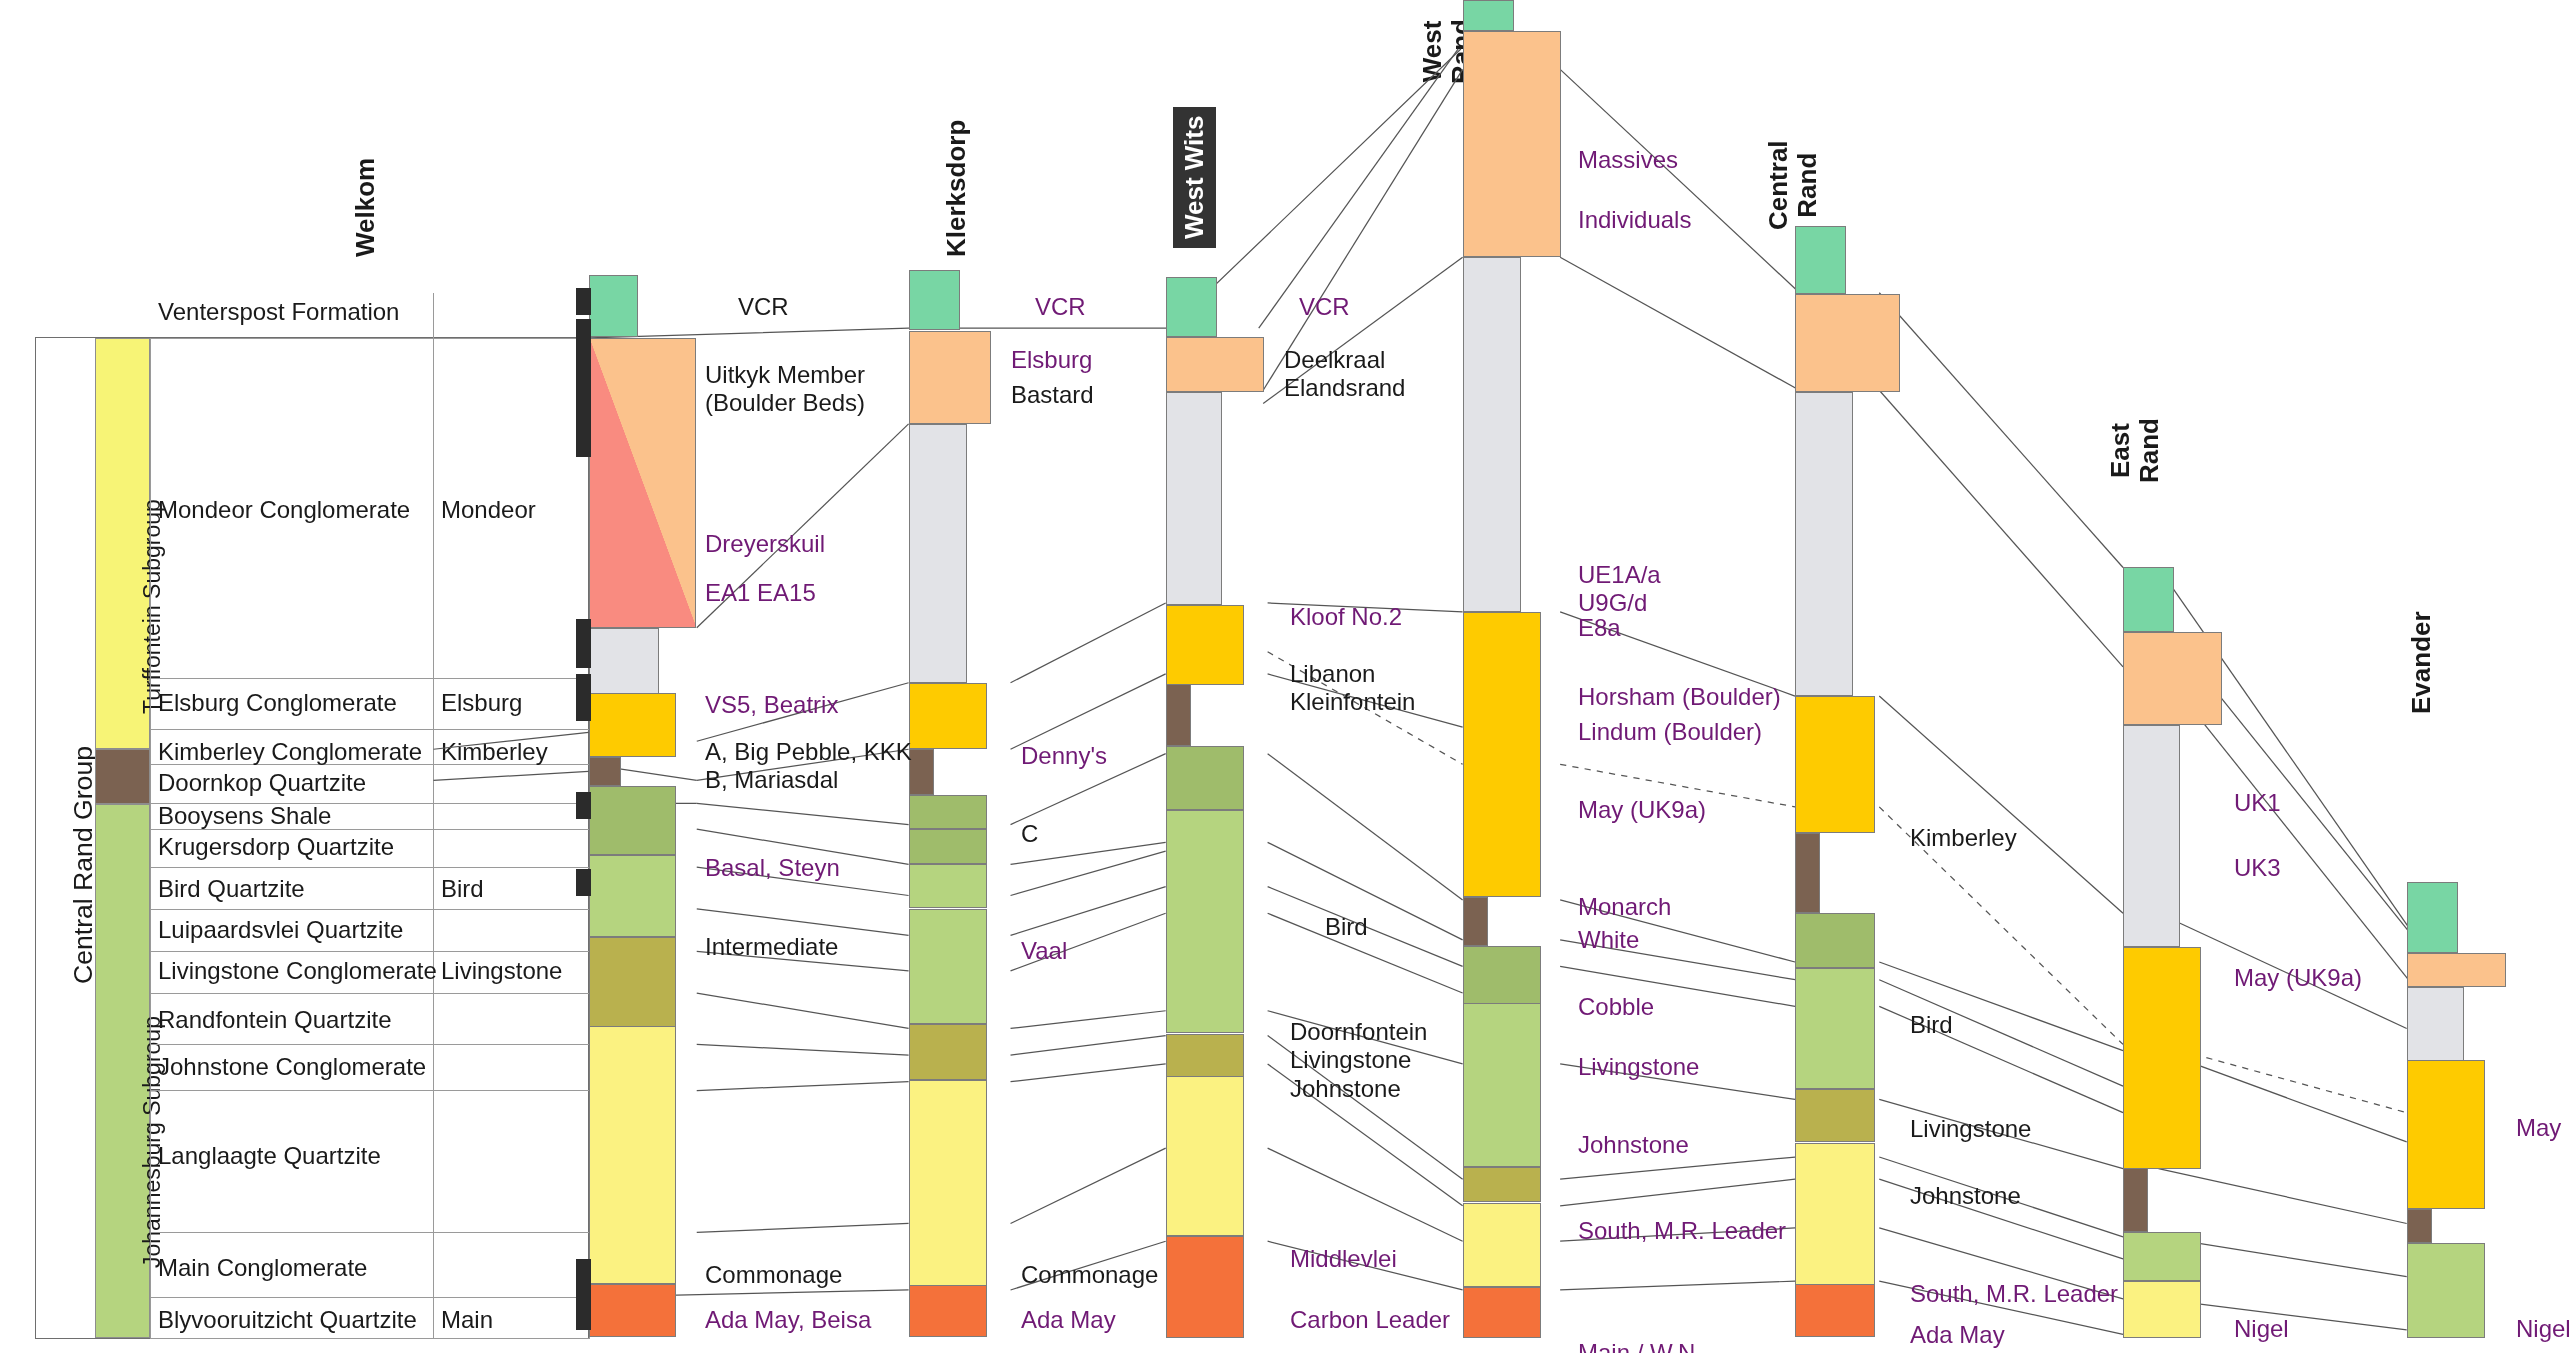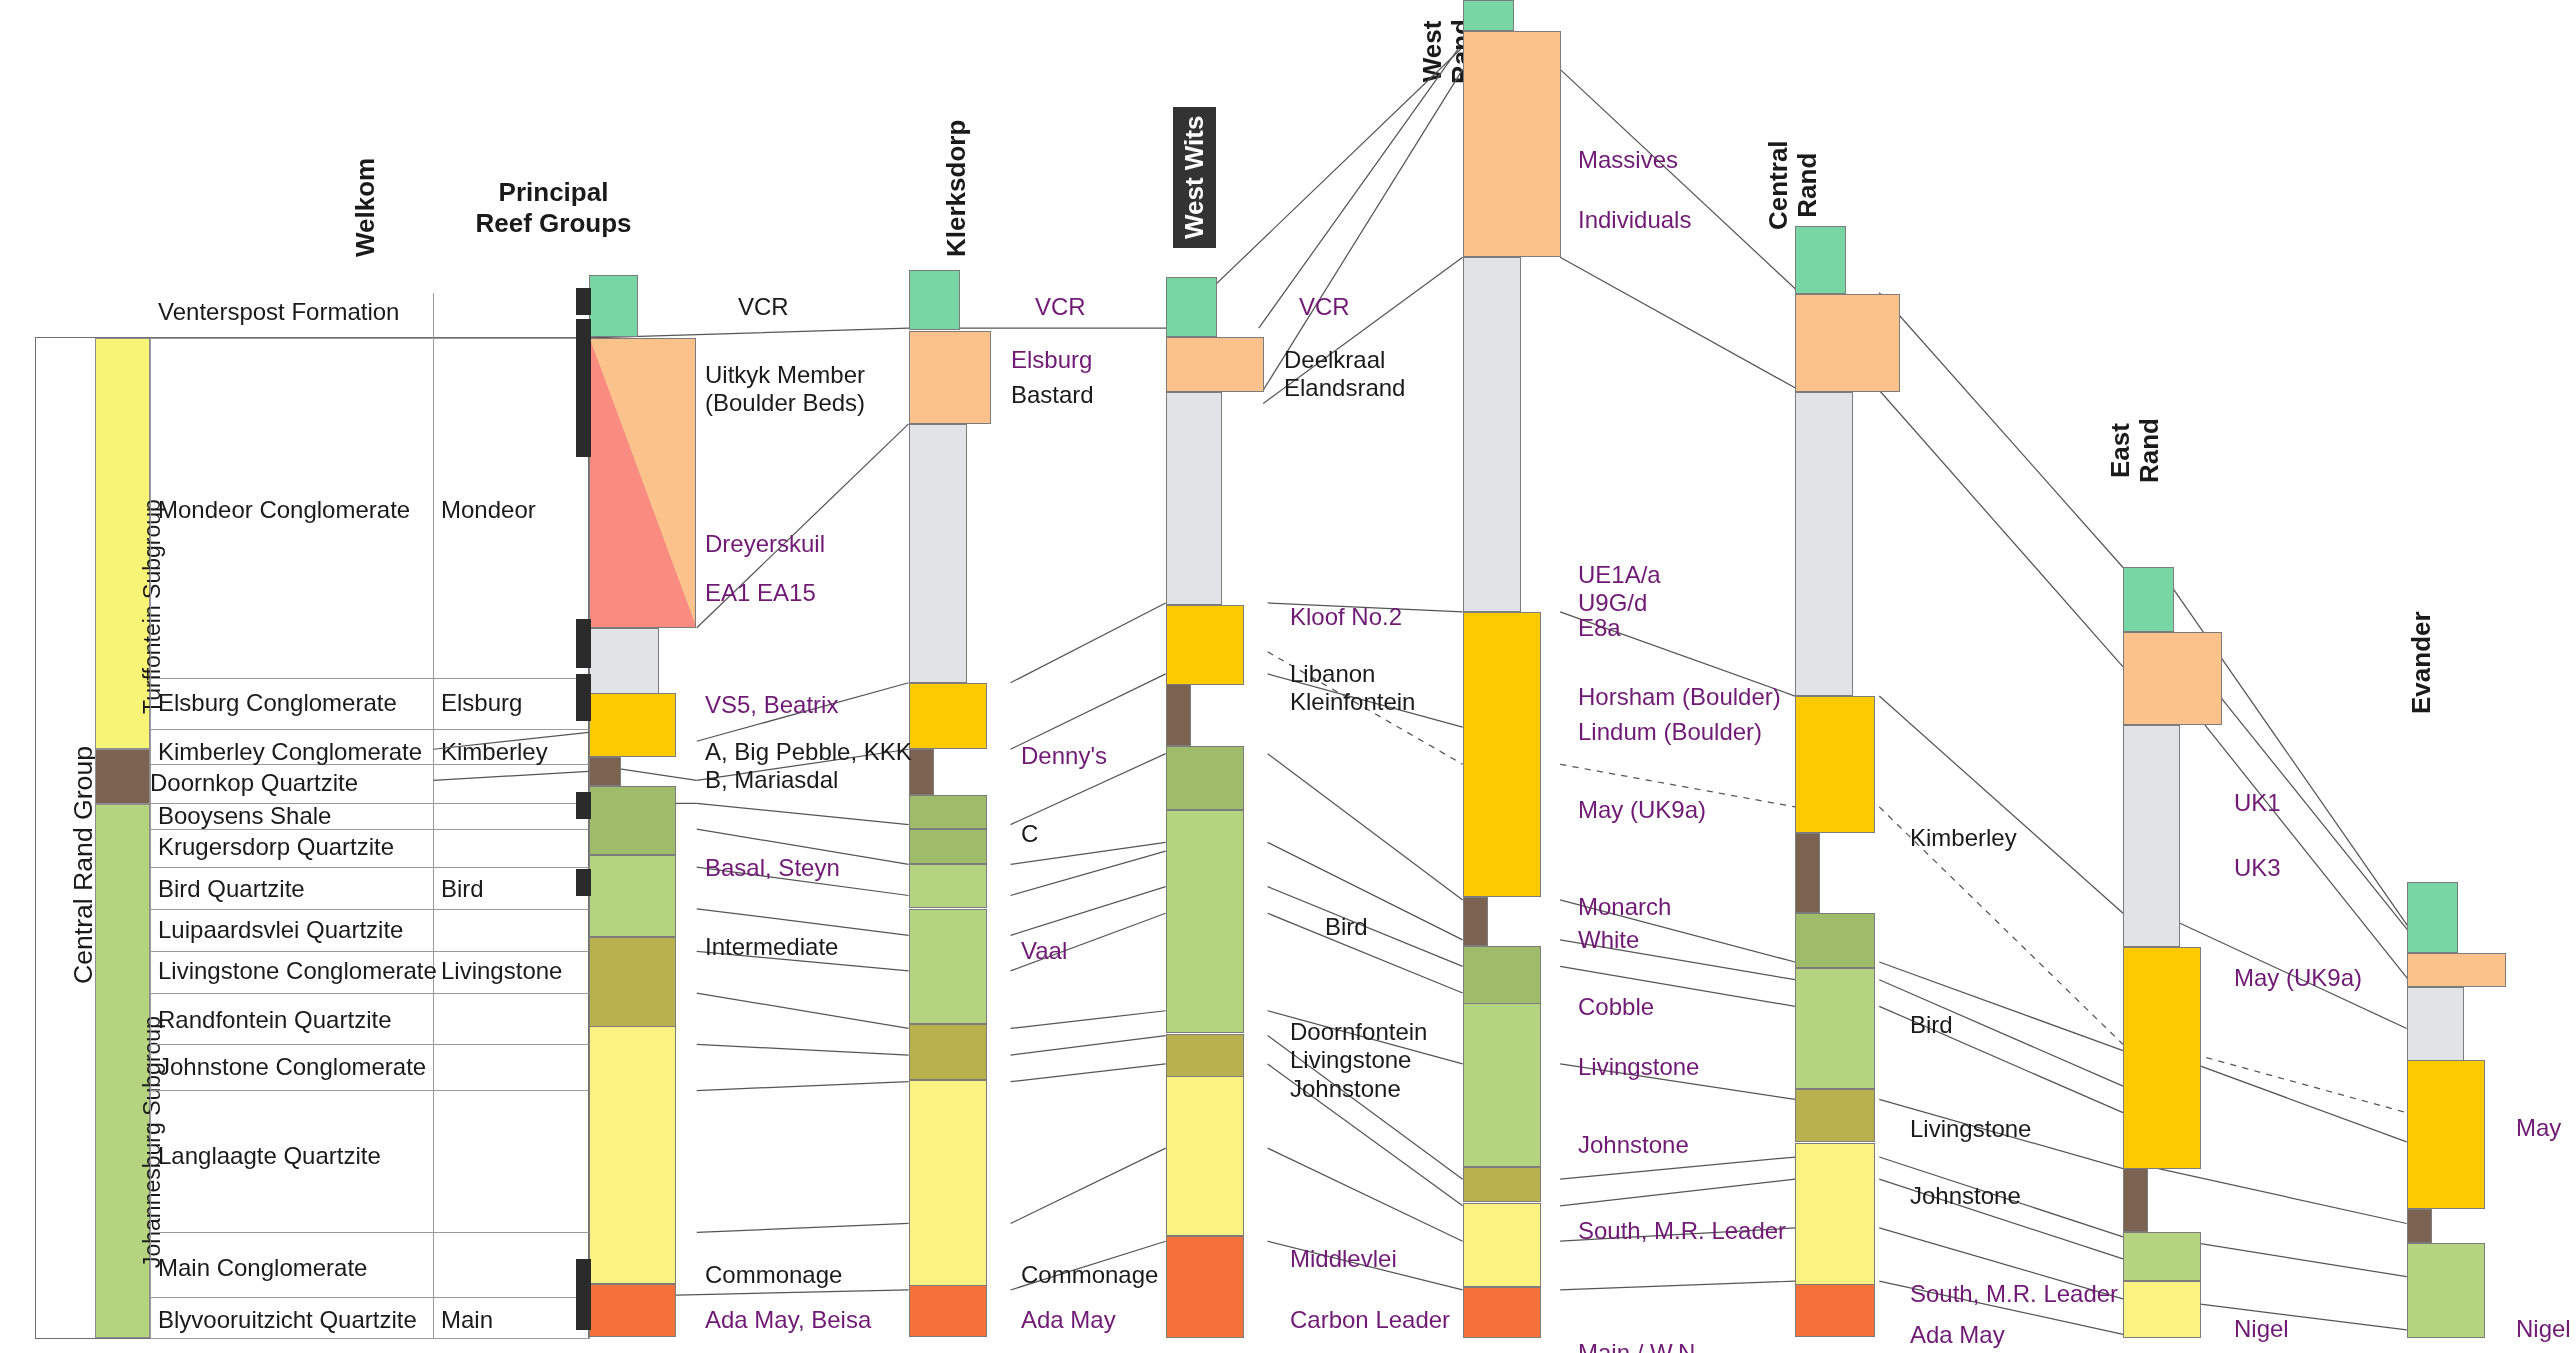--- a/index.html
+++ b/index.html
@@ -95,22 +95,20 @@
   <div class="vlabel" style="left:942px; top:257px;">Klerksdorp</div>
   <div class="vlabel boxed" style="left:1173px; top:248px;">West Wits</div>
   <div class="vlabel" style="left:1418px; top:84px; text-align:center;">West
 Rand</div>
   <div class="vlabel" style="left:1764px; top:230px; text-align:center;">Central
 Rand</div>
   <div class="vlabel" style="left:2106px; top:483px; text-align:center;">East
 Rand</div>
   <div class="vlabel" style="left:2407px; top:714px;">Evander</div>
 
-  <div class="colhdr" style="left:434px; top:177px; width:239px;">Principal
-Reef Groups</div>
 
   <div class="tbl-outer" style="left:35px; top:337px; width:554px; height:1002px;"></div>
 
   <div class="vlabel" style="left:69px; top:984px; font-size:26.6px; font-weight:normal;">Central Rand Group</div>
 
   <div class="subgrp" style="left:95px; top:338px; width:55px; height:411px; background:#f7f476;"></div>
   <div class="subgrp" style="left:95px; top:749px; width:55px; height:55px; background:#7b6251;"></div>
   <div class="subgrp" style="left:95px; top:804px; width:55px; height:534px; background:#b5d47f;"></div>
 
   <div class="vlabel" style="left:140px; top:714px; font-size:23px; font-weight:normal;">Turffontein Subgroup</div>
@@ -133,21 +131,21 @@
   <div class="tbl-line h" style="left:150px; top:1044px; width:440px;"></div>
   <div class="tbl-line h" style="left:150px; top:1090px; width:440px;"></div>
   <div class="tbl-line h" style="left:150px; top:1232px; width:440px;"></div>
   <div class="tbl-line h" style="left:150px; top:1297px; width:440px;"></div>
   <div class="tbl-line h" style="left:150px; top:1338px; width:440px;"></div>
 
   <div class="rowtxt" style="left:158px; top:298px;">Venterspost Formation</div>
   <div class="rowtxt" style="left:158px; top:496px;">Mondeor Conglomerate</div>
   <div class="rowtxt" style="left:158px; top:689px;">Elsburg Conglomerate</div>
   <div class="rowtxt" style="left:158px; top:738px;">Kimberley Conglomerate</div>
-  <div class="rowtxt" style="left:150px; top:769px;">Doornkop Quartzite</div>
+  <div class="rowtxt" style="left:158px; top:769px;">Doornkop Quartzite</div>
   <div class="rowtxt" style="left:158px; top:802px;">Booysens Shale</div>
   <div class="rowtxt" style="left:158px; top:833px;">Krugersdorp Quartzite</div>
   <div class="rowtxt" style="left:158px; top:875px;">Bird Quartzite</div>
   <div class="rowtxt" style="left:158px; top:916px;">Luipaardsvlei Quartzite</div>
   <div class="rowtxt" style="left:158px; top:957px;">Livingstone Conglomerate</div>
   <div class="rowtxt" style="left:158px; top:1006px;">Randfontein Quartzite</div>
   <div class="rowtxt" style="left:158px; top:1053px;">Johnstone Conglomerate</div>
   <div class="rowtxt" style="left:158px; top:1142px;">Langlaagte Quartzite</div>
   <div class="rowtxt" style="left:158px; top:1254px;">Main Conglomerate</div>
   <div class="rowtxt" style="left:158px; top:1306px;">Blyvooruitzicht Quartzite</div>

